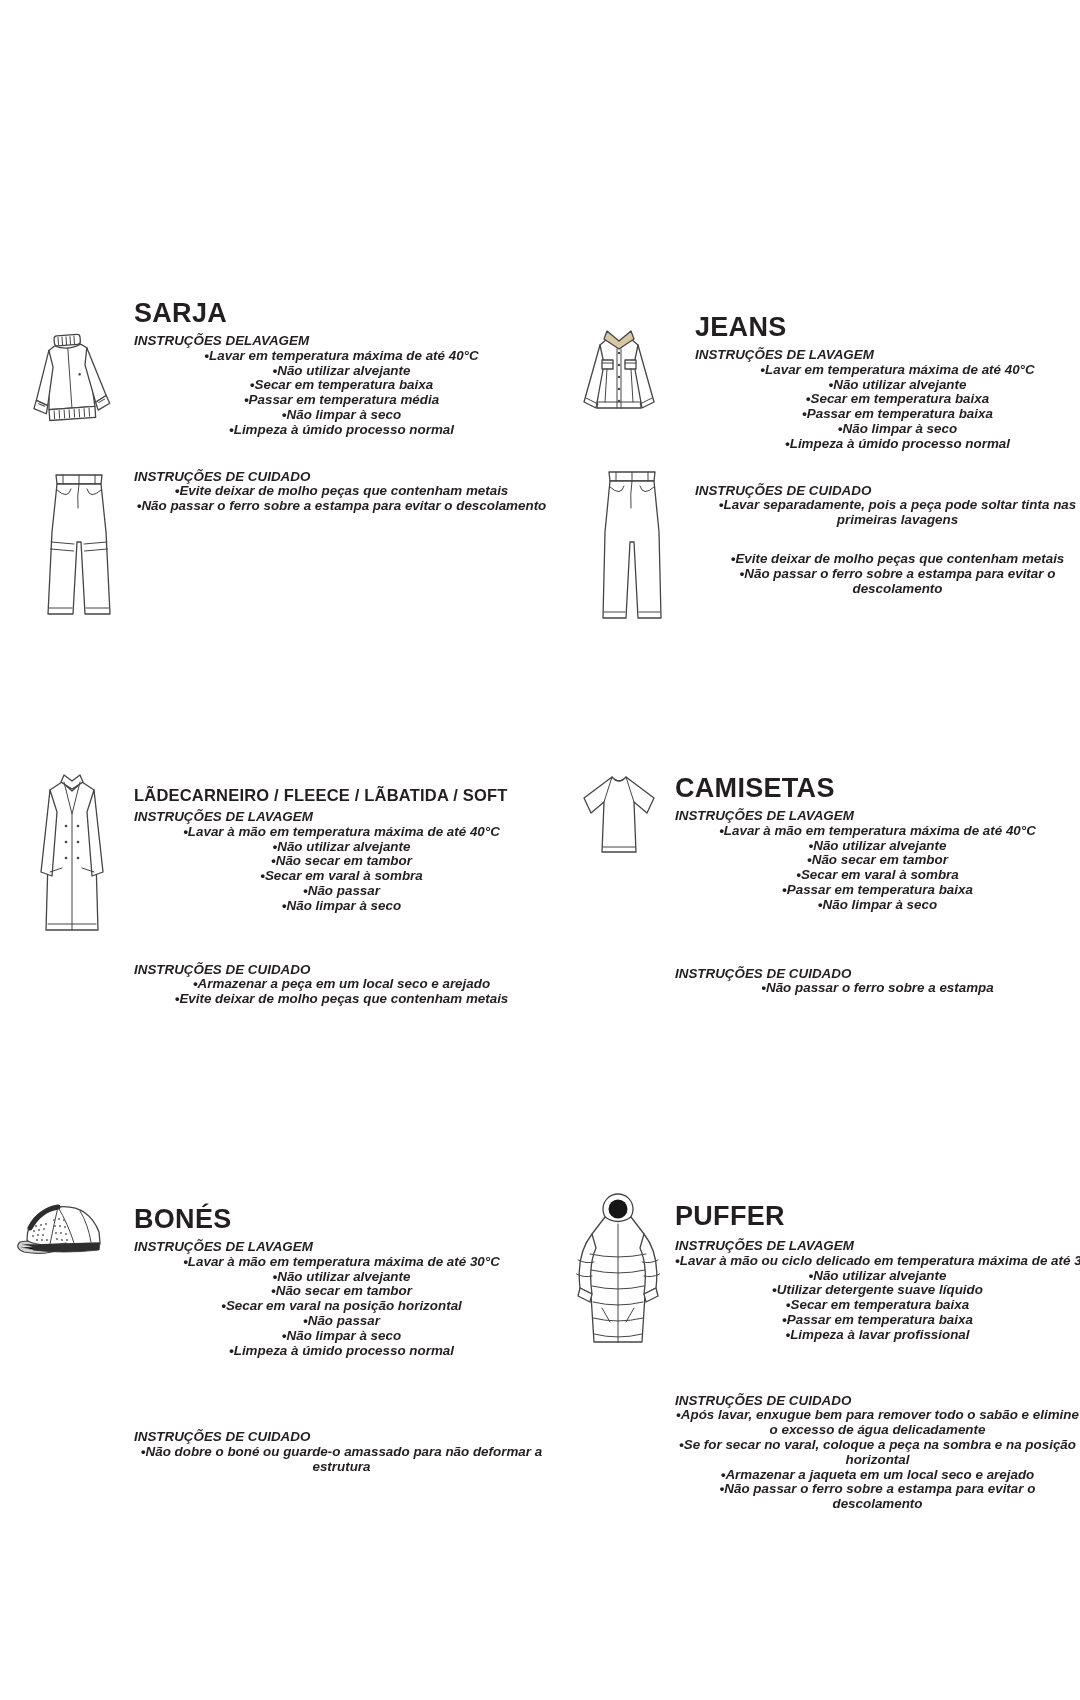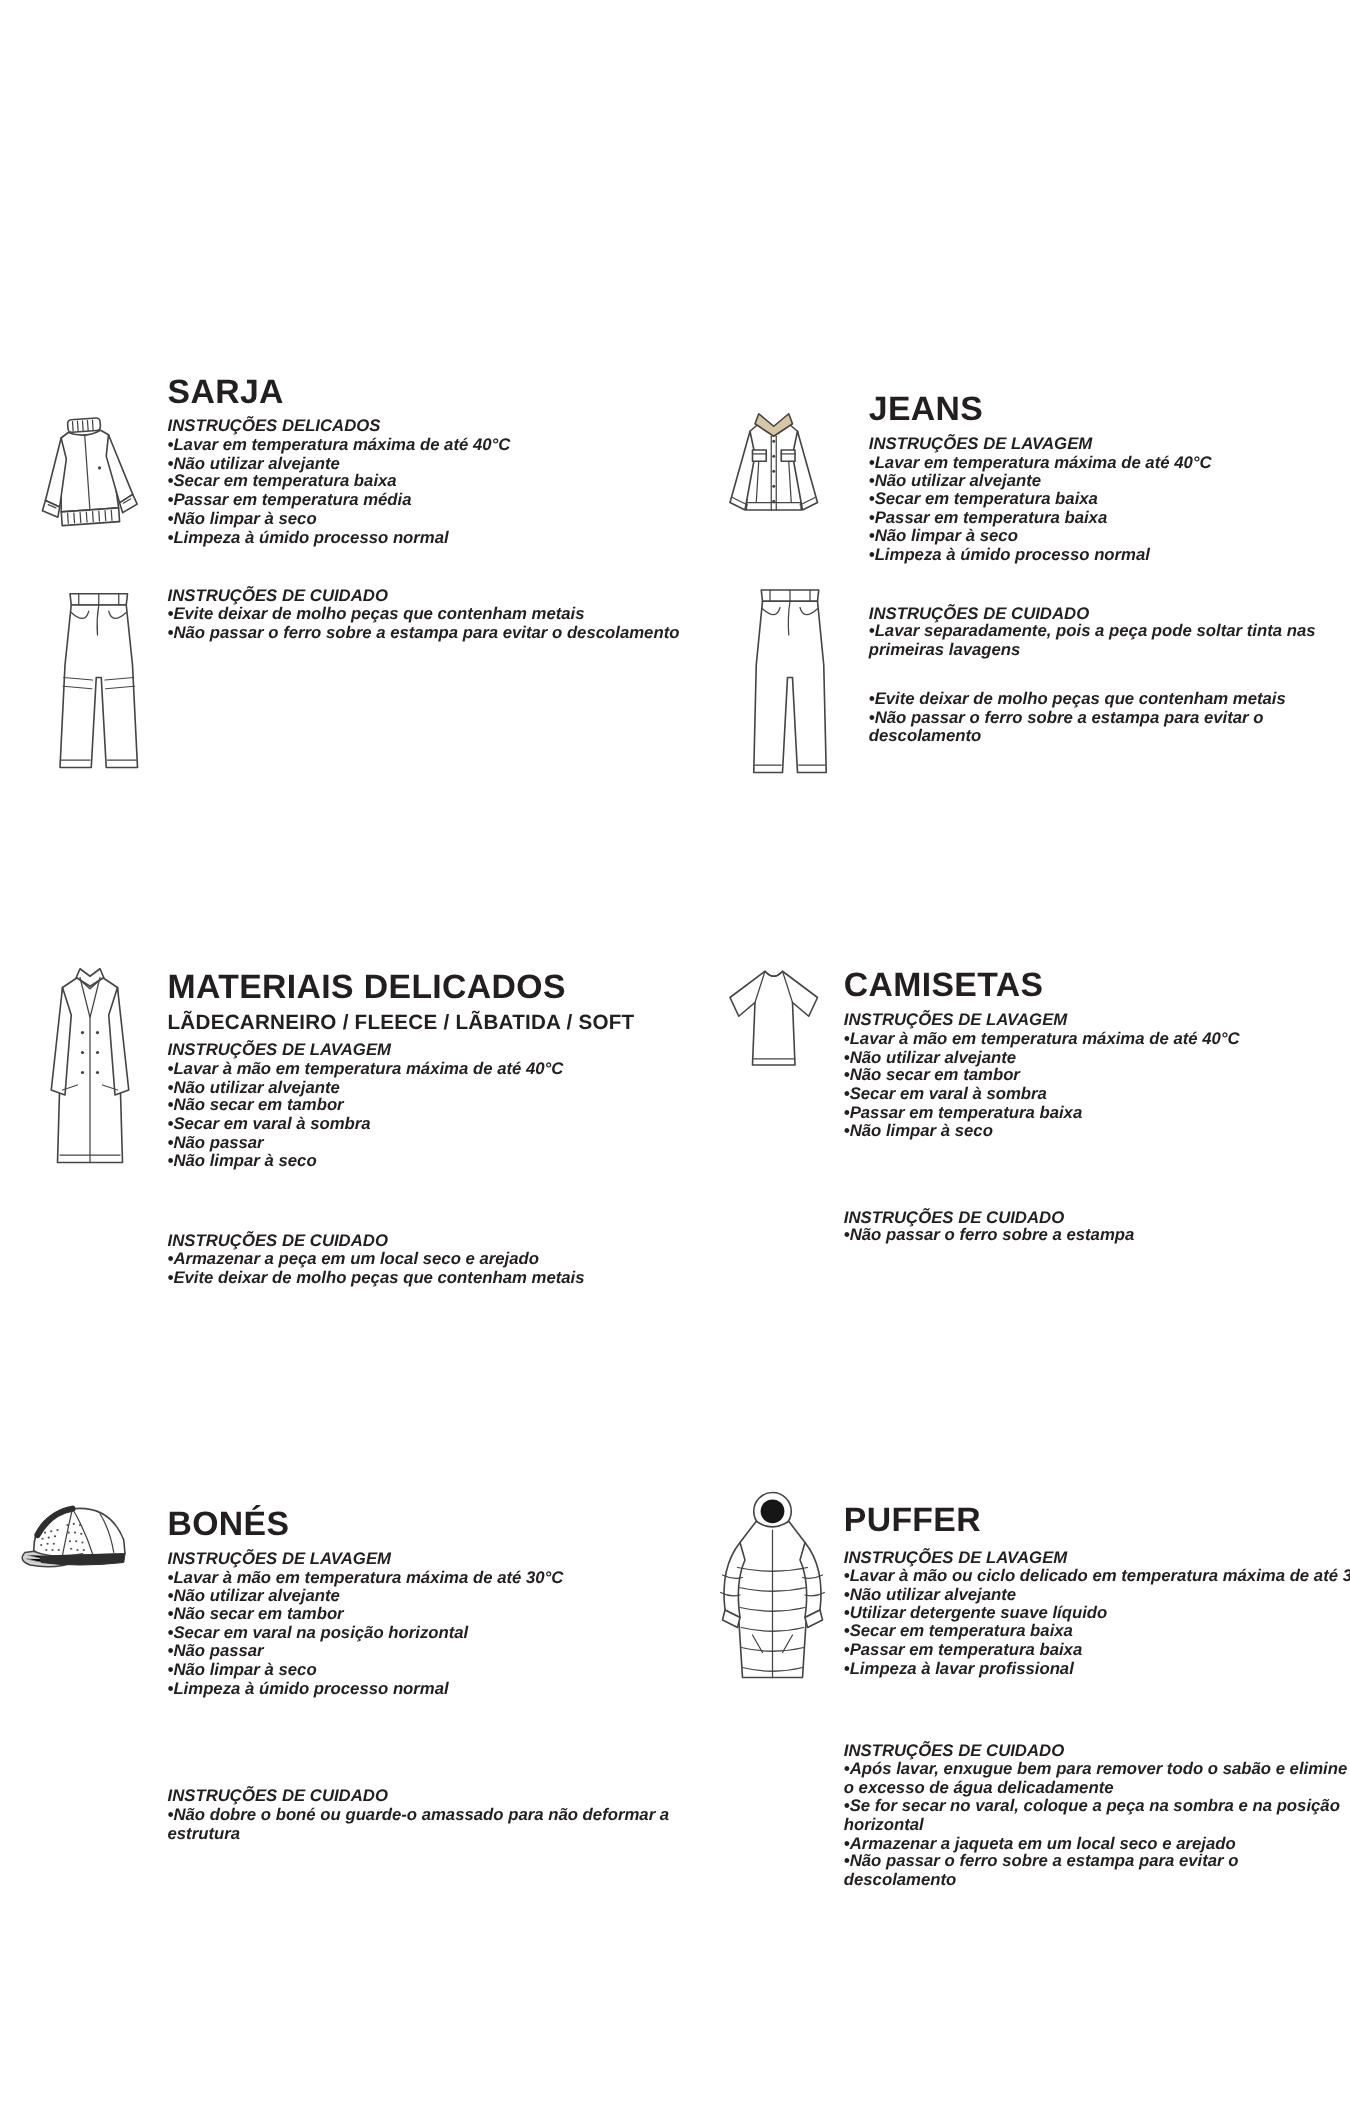--- a/index.html
+++ b/index.html
@@ -13,21 +13,21 @@
   .col-right { width:405px; }
   .title { font-weight:bold; font-size:27px; line-height:23px; letter-spacing:0.3px; }
   .subtitle { font-weight:bold; font-size:16.5px; line-height:18px; margin-top:8px; letter-spacing:0.2px; }
   .h-instr { font-weight:bold; font-style:italic; font-size:13.4px; line-height:14.8px; margin-top:9px; }
   .mt-care-sarja    { margin-top:32px; }
   .mt-care-jeans    { margin-top:32px; }
   .mt-care-materiais{ margin-top:49px; }
   .mt-care-camisetas{ margin-top:54px; }
   .mt-care-bones    { margin-top:72px; }
   .mt-care-puffer   { margin-top:51px; }
-  .bullet { font-weight:bold; font-style:italic; font-size:13.4px; line-height:14.8px; }
+  .bullet { font-weight:bold; font-style:italic; font-size:13.4px; line-height:14.8px;text-align:center; }
   .bullet::before { content:"\2022 "; }
   .wash .bullet { white-space:nowrap; }
   .care-group + .care-group { margin-top:24px; }
   .illo { position:absolute; }
   .illo svg { display:block; width:100%; height:100%; }
   .lineart { fill:#ffffff; stroke:#454545; stroke-width:1.3; stroke-linejoin:round; stroke-linecap:round; }
   .detail  { fill:none; stroke:#454545; stroke-width:1; stroke-linecap:round; }
 </style>
 </head>
 <body>
@@ -85,21 +85,21 @@
           <path d="M46 74 L69 72"></path>
         <path d="M12.5 79 L35.5 81"></path>
           <path d="M46.5 81 L69.5 79"></path>
         <line x1="11" y1="138" x2="34" y2="138"></line>
           <line x1="48" y1="138" x2="71" y2="138"></line>
       </g>
     </svg>
   </div>
   <div class="text-block col-left" style="left:134px; top:302px;">
     <div class="title">SARJA</div>
-    <div class="h-instr">INSTRUÇÕES DELICADOS</div>
+    <div class="h-instr">INSTRUÇÕES DELAVAGEM</div>
     <div class="wash">
         <div class="bullet">Lavar em temperatura máxima de até 40°C</div>
         <div class="bullet">Não utilizar alvejante</div>
         <div class="bullet">Secar em temperatura baixa</div>
         <div class="bullet">Passar em temperatura média</div>
         <div class="bullet">Não limpar à seco</div>
         <div class="bullet">Limpeza à úmido processo normal</div>
       </div>
     <div class="h-instr mt-care-sarja">INSTRUÇÕES DE CUIDADO</div>
     <div>
@@ -200,21 +200,20 @@
         <circle cx="40" cy="56" r="1.3"></circle>
           <circle cx="52" cy="56" r="1.3"></circle>
         <circle cx="40" cy="72" r="1.3"></circle>
           <circle cx="52" cy="72" r="1.3"></circle>
         <circle cx="40" cy="88" r="1.3"></circle>
           <circle cx="52" cy="88" r="1.3"></circle>
       </g>
     </svg>
   </div>
   <div class="text-block col-left" style="left:134px; top:778px;">
-    <div class="title">MATERIAIS DELICADOS</div>
     <div class="subtitle">LÃDECARNEIRO / FLEECE / LÃBATIDA / SOFT</div>
     <div class="h-instr" style="margin-top:6px;">INSTRUÇÕES DE LAVAGEM</div>
     <div class="wash">
         <div class="bullet">Lavar à mão em temperatura máxima de até 40°C</div>
         <div class="bullet">Não utilizar alvejante</div>
         <div class="bullet">Não secar em tambor</div>
         <div class="bullet">Secar em varal à sombra</div>
         <div class="bullet">Não passar</div>
         <div class="bullet">Não limpar à seco</div>
       </div>

